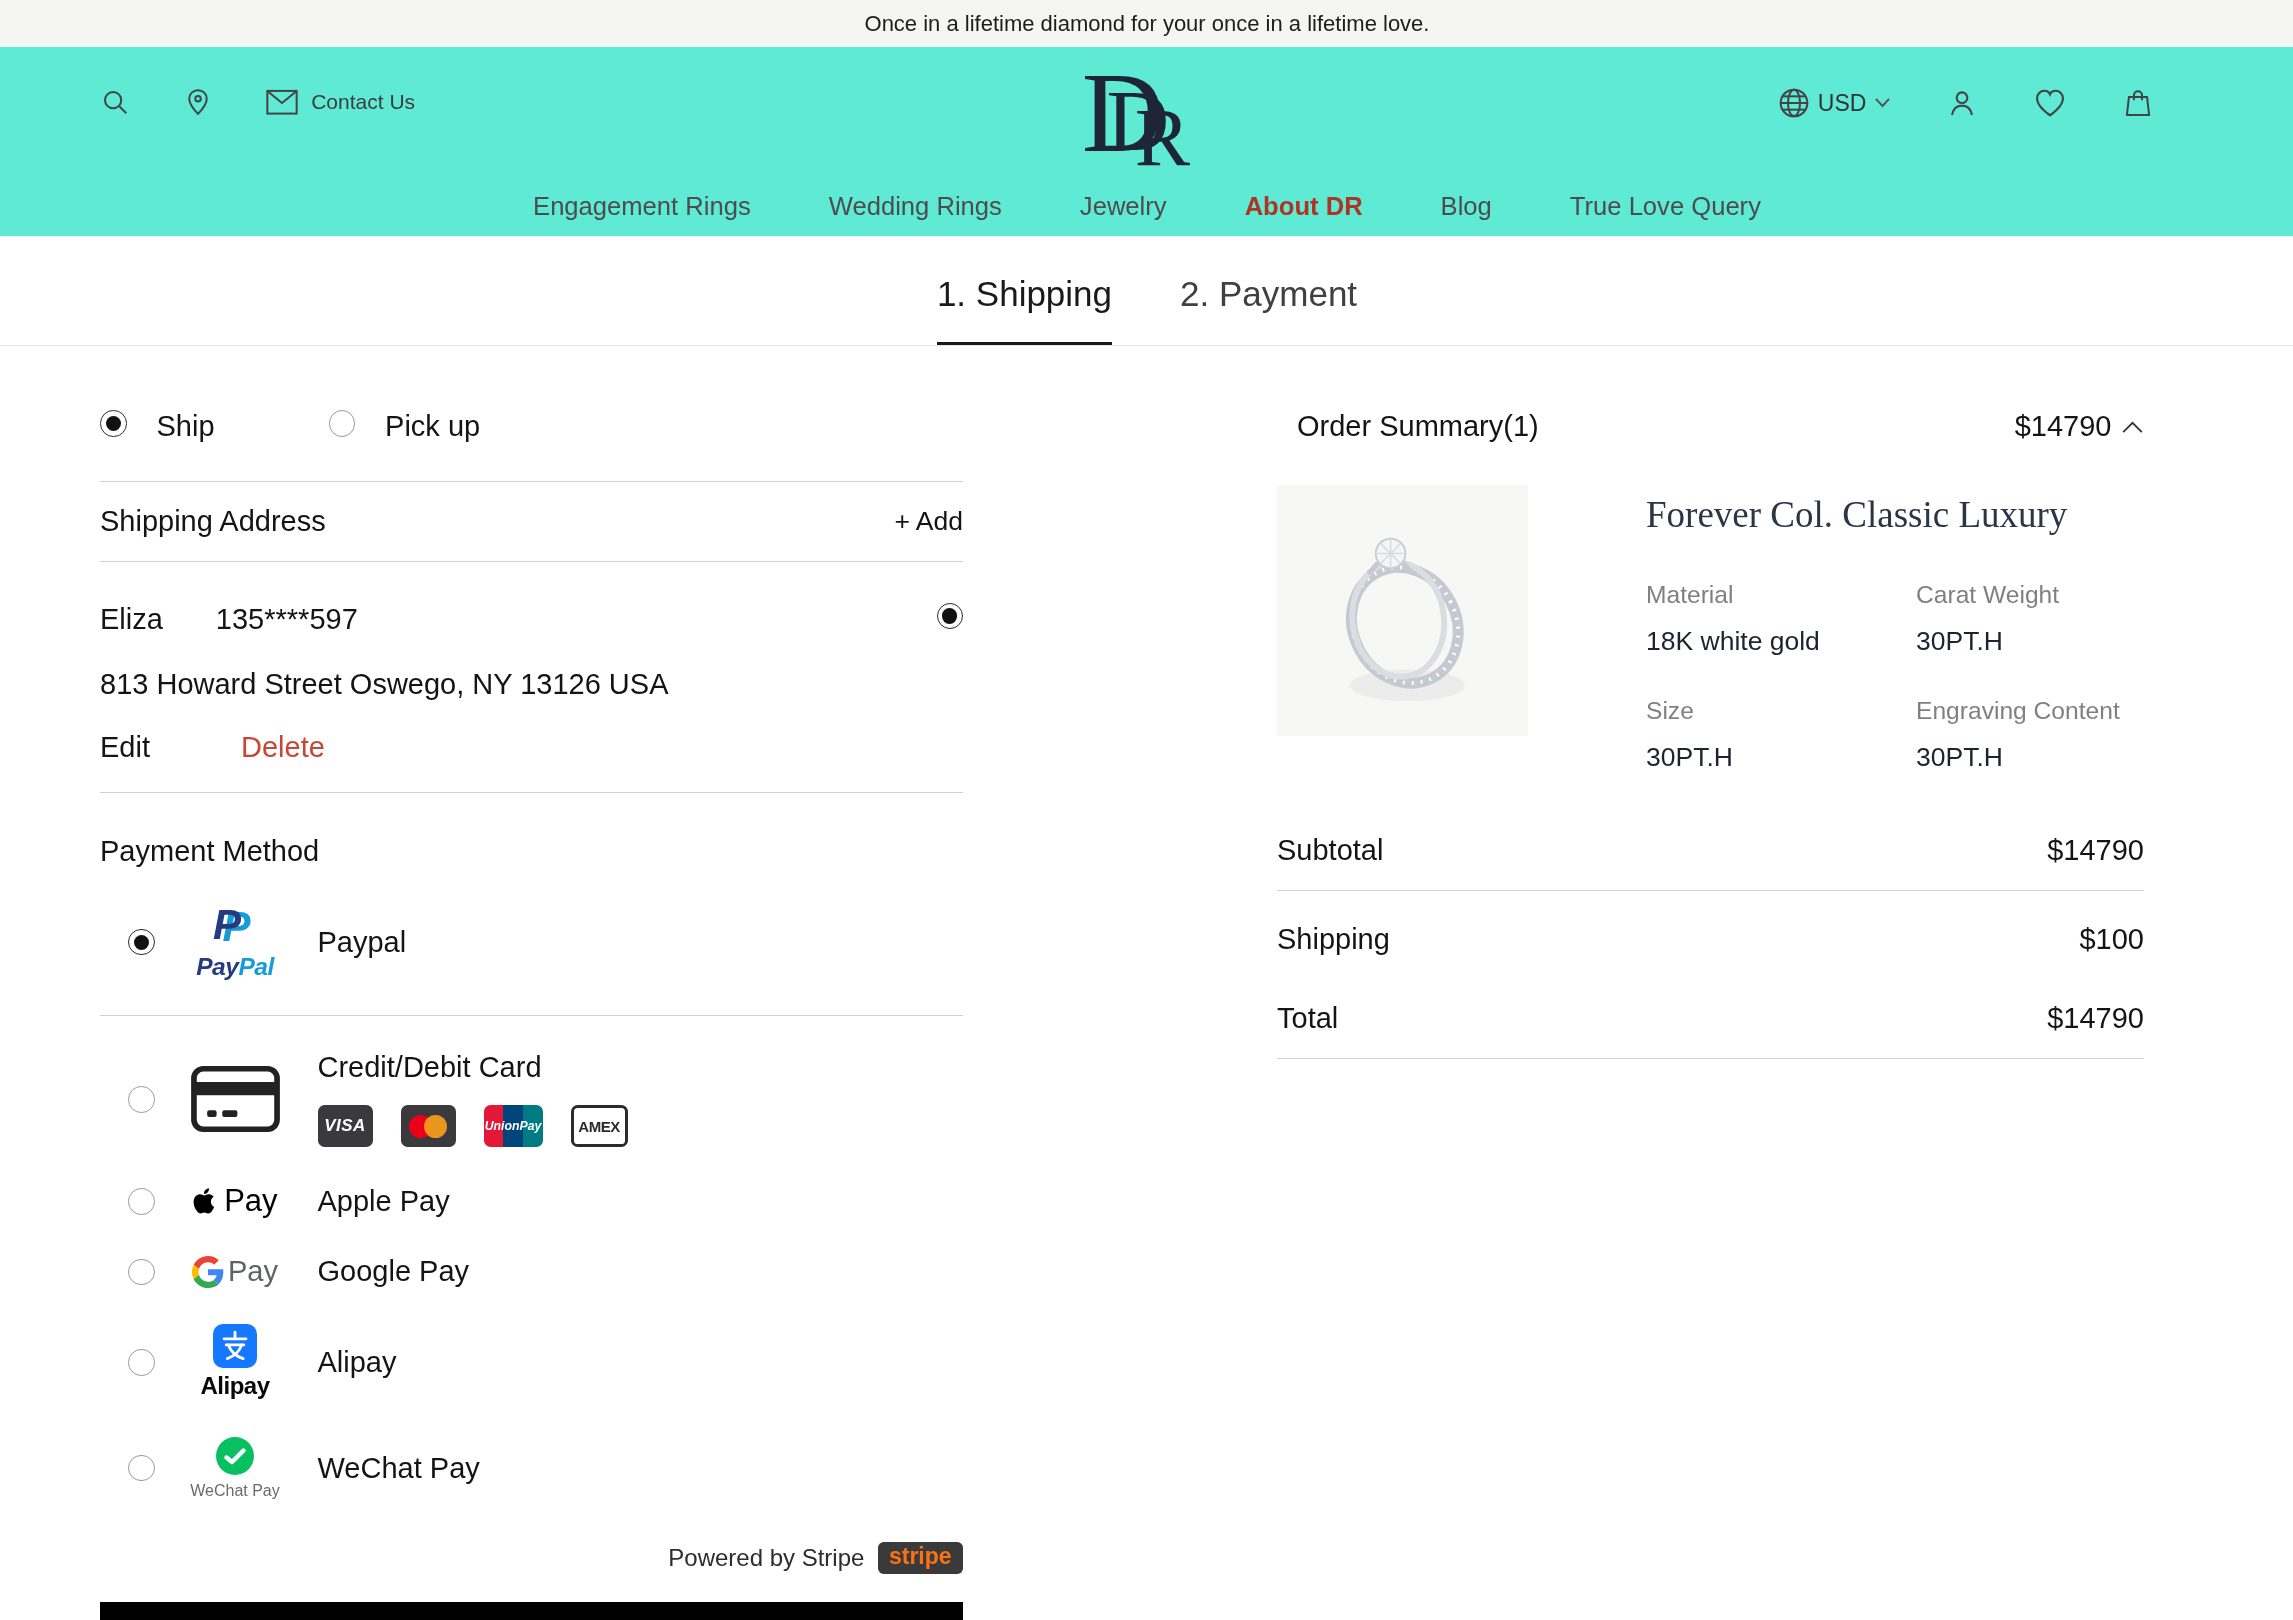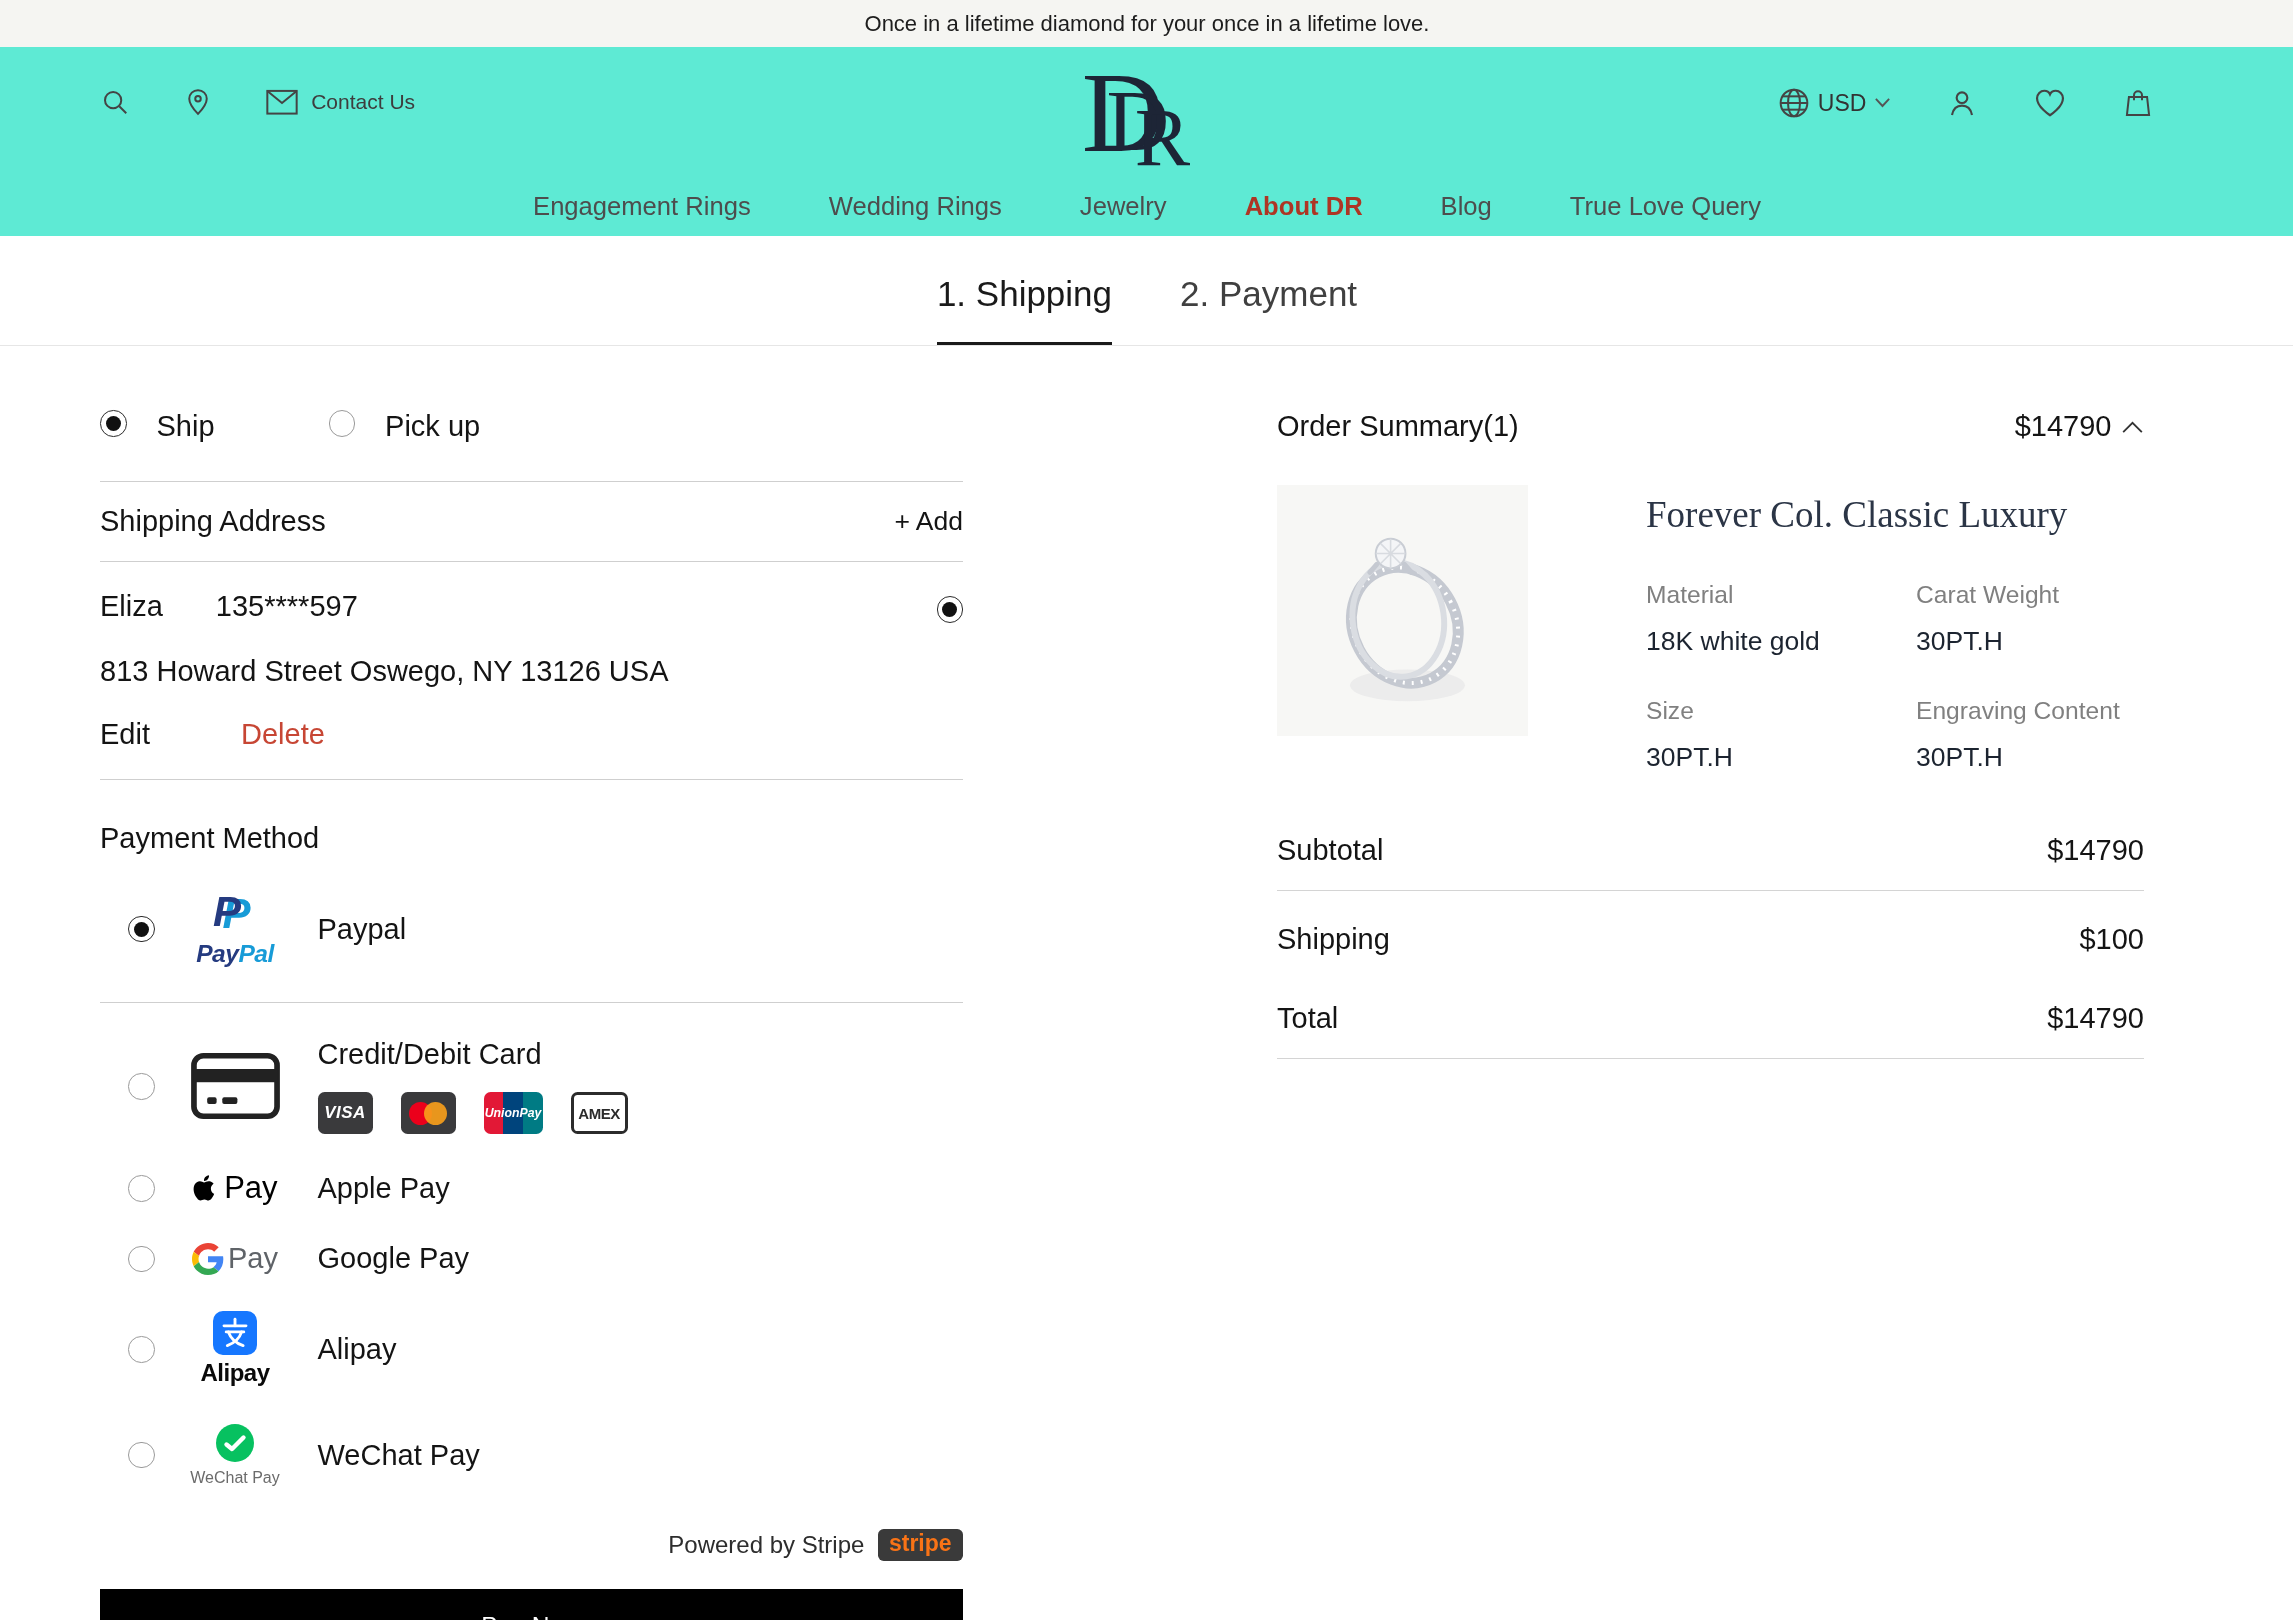--- a/index.html
+++ b/index.html
@@ -50,21 +50,21 @@
 
   
   .ship-options { display:flex; align-items:center; gap:114px; margin-bottom:38px; }
   .ship-opt { display:flex; align-items:flex-start; gap:30px; font-size:29px; cursor:pointer; }
 
   
   .addr-header { display:flex; align-items:center; justify-content:space-between; padding:23px 0; }
   .addr-title { font-size:29px; color:#141414; }
   .add-btn { font-size:26.5px; color:#141414; cursor:pointer; }
   .addr-card { padding-top:28px; }
-  .addr-name-row { display:flex; align-items:flex-end; }
+  .addr-name-row { display:flex; align-items:flex-start;margin-top:13px; }
   .addr-name { font-size:29px; }
   .addr-phone { font-size:29px; margin-left:53px; }
   .addr-name-row .radio { margin-left:auto; }
   .addr-line { font-size:29px; margin-top:32px; }
   .addr-actions { display:flex; justify-content:flex-start; gap:91px; margin-top:30px; padding-bottom:28px; }
   .addr-actions .act { font-size:29px; cursor:pointer; }
   .act-delete { color:#c74634; }
 
   
   .pm-title { font-size:29px; margin-top:42px; margin-bottom:9.5px; }
@@ -108,21 +108,21 @@
   
   .stripe-row { display:flex; justify-content:flex-end; align-items:center; gap:13.2px; margin-top:42px; }
   .powered { font-size:24px; color:#2d2d2d; }
   .stripe-badge { background:#3a3a3a; color:#f97316; font-weight:700; font-size:23px; border-radius:5.7px;
                   padding:2.8px 11.4px 6.6px; line-height:1; }
 
   .paynow { margin-top:28px; width:100%; height:74px; background:#000; color:#fff; border:none;
             font-size:24.6px; font-family:inherit; cursor:pointer; letter-spacing:0.3px; }
 
   
-  .os-header { display:flex; align-items:center; justify-content:space-between; margin-bottom:42px; }
+  .os-header { display:flex; align-items:center; justify-content:space-between; margin-bottom:42px;margin-left:20px; }
   .os-title { font-size:29px; }
   .os-amount { display:flex; align-items:center; gap:9.5px; font-size:29px; cursor:pointer; }
 
   .product { display:flex; }
   .product-img { width:251px; height:251px; background:#f7f7f5; flex:0 0 251px; display:flex;
                  align-items:center; justify-content:center; }
   .product-details { margin-left:118px; flex:1; padding-top:7.6px; }
   .product-name { font-family:"Liberation Serif", serif; font-size:37px; color:#2b3546; margin-bottom:45px; }
   .attr-grid { display:grid; grid-template-columns:270px 1fr; row-gap:40px; }
   .attr-label { font-size:24.6px; color:#808080; margin-bottom:17px; }

